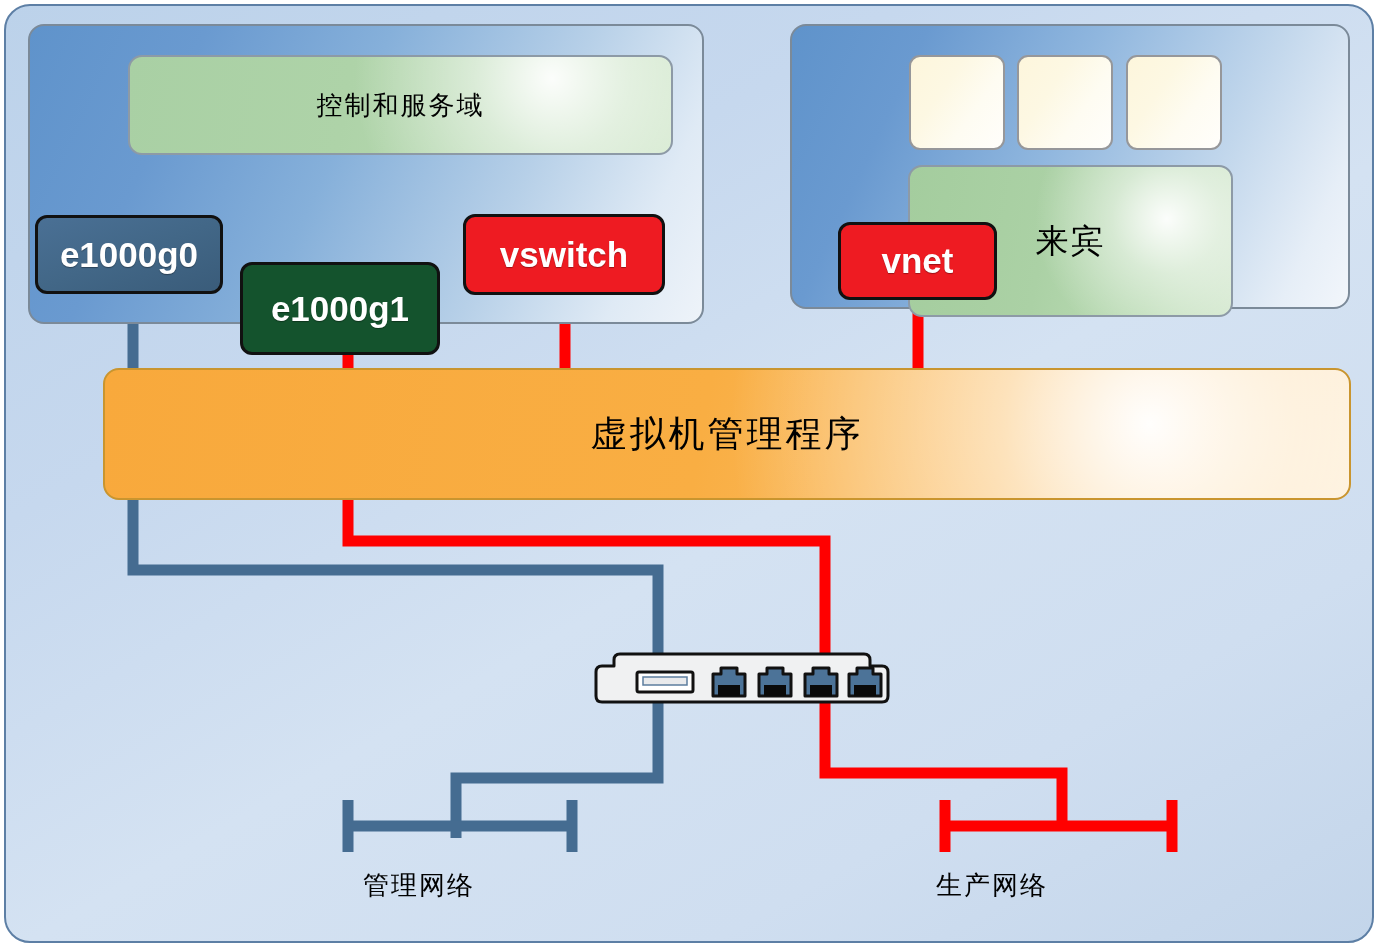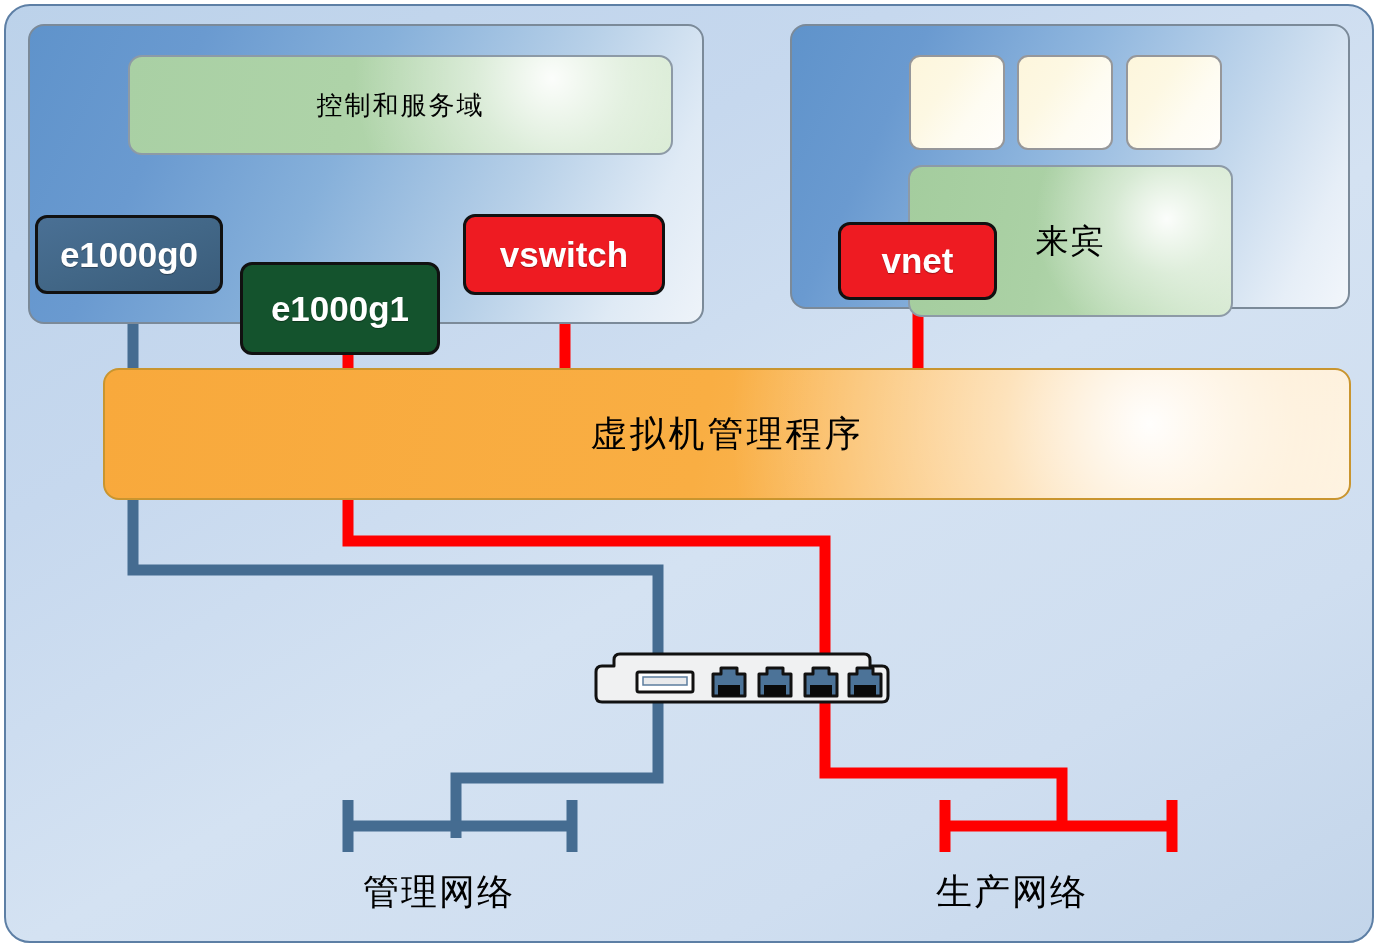--- a/index.html
+++ b/index.html
@@ -145,21 +145,21 @@
     width: 1378px; height: 947px;
     pointer-events: none;
   }
 
   
   .nic-card { position: absolute; left: 592px; top: 652px; }
 
   
   .net-label {
     position: absolute;
-    font-size: 36px;
+    font-size: 26px;
     color: #000;
     letter-spacing: 2px;
     white-space: nowrap;
   }
   .label-mgmt { left: 363px; top: 868px; }
   .label-prod { left: 936px; top: 868px; }
 </style>
 </head>
 <body>
 

